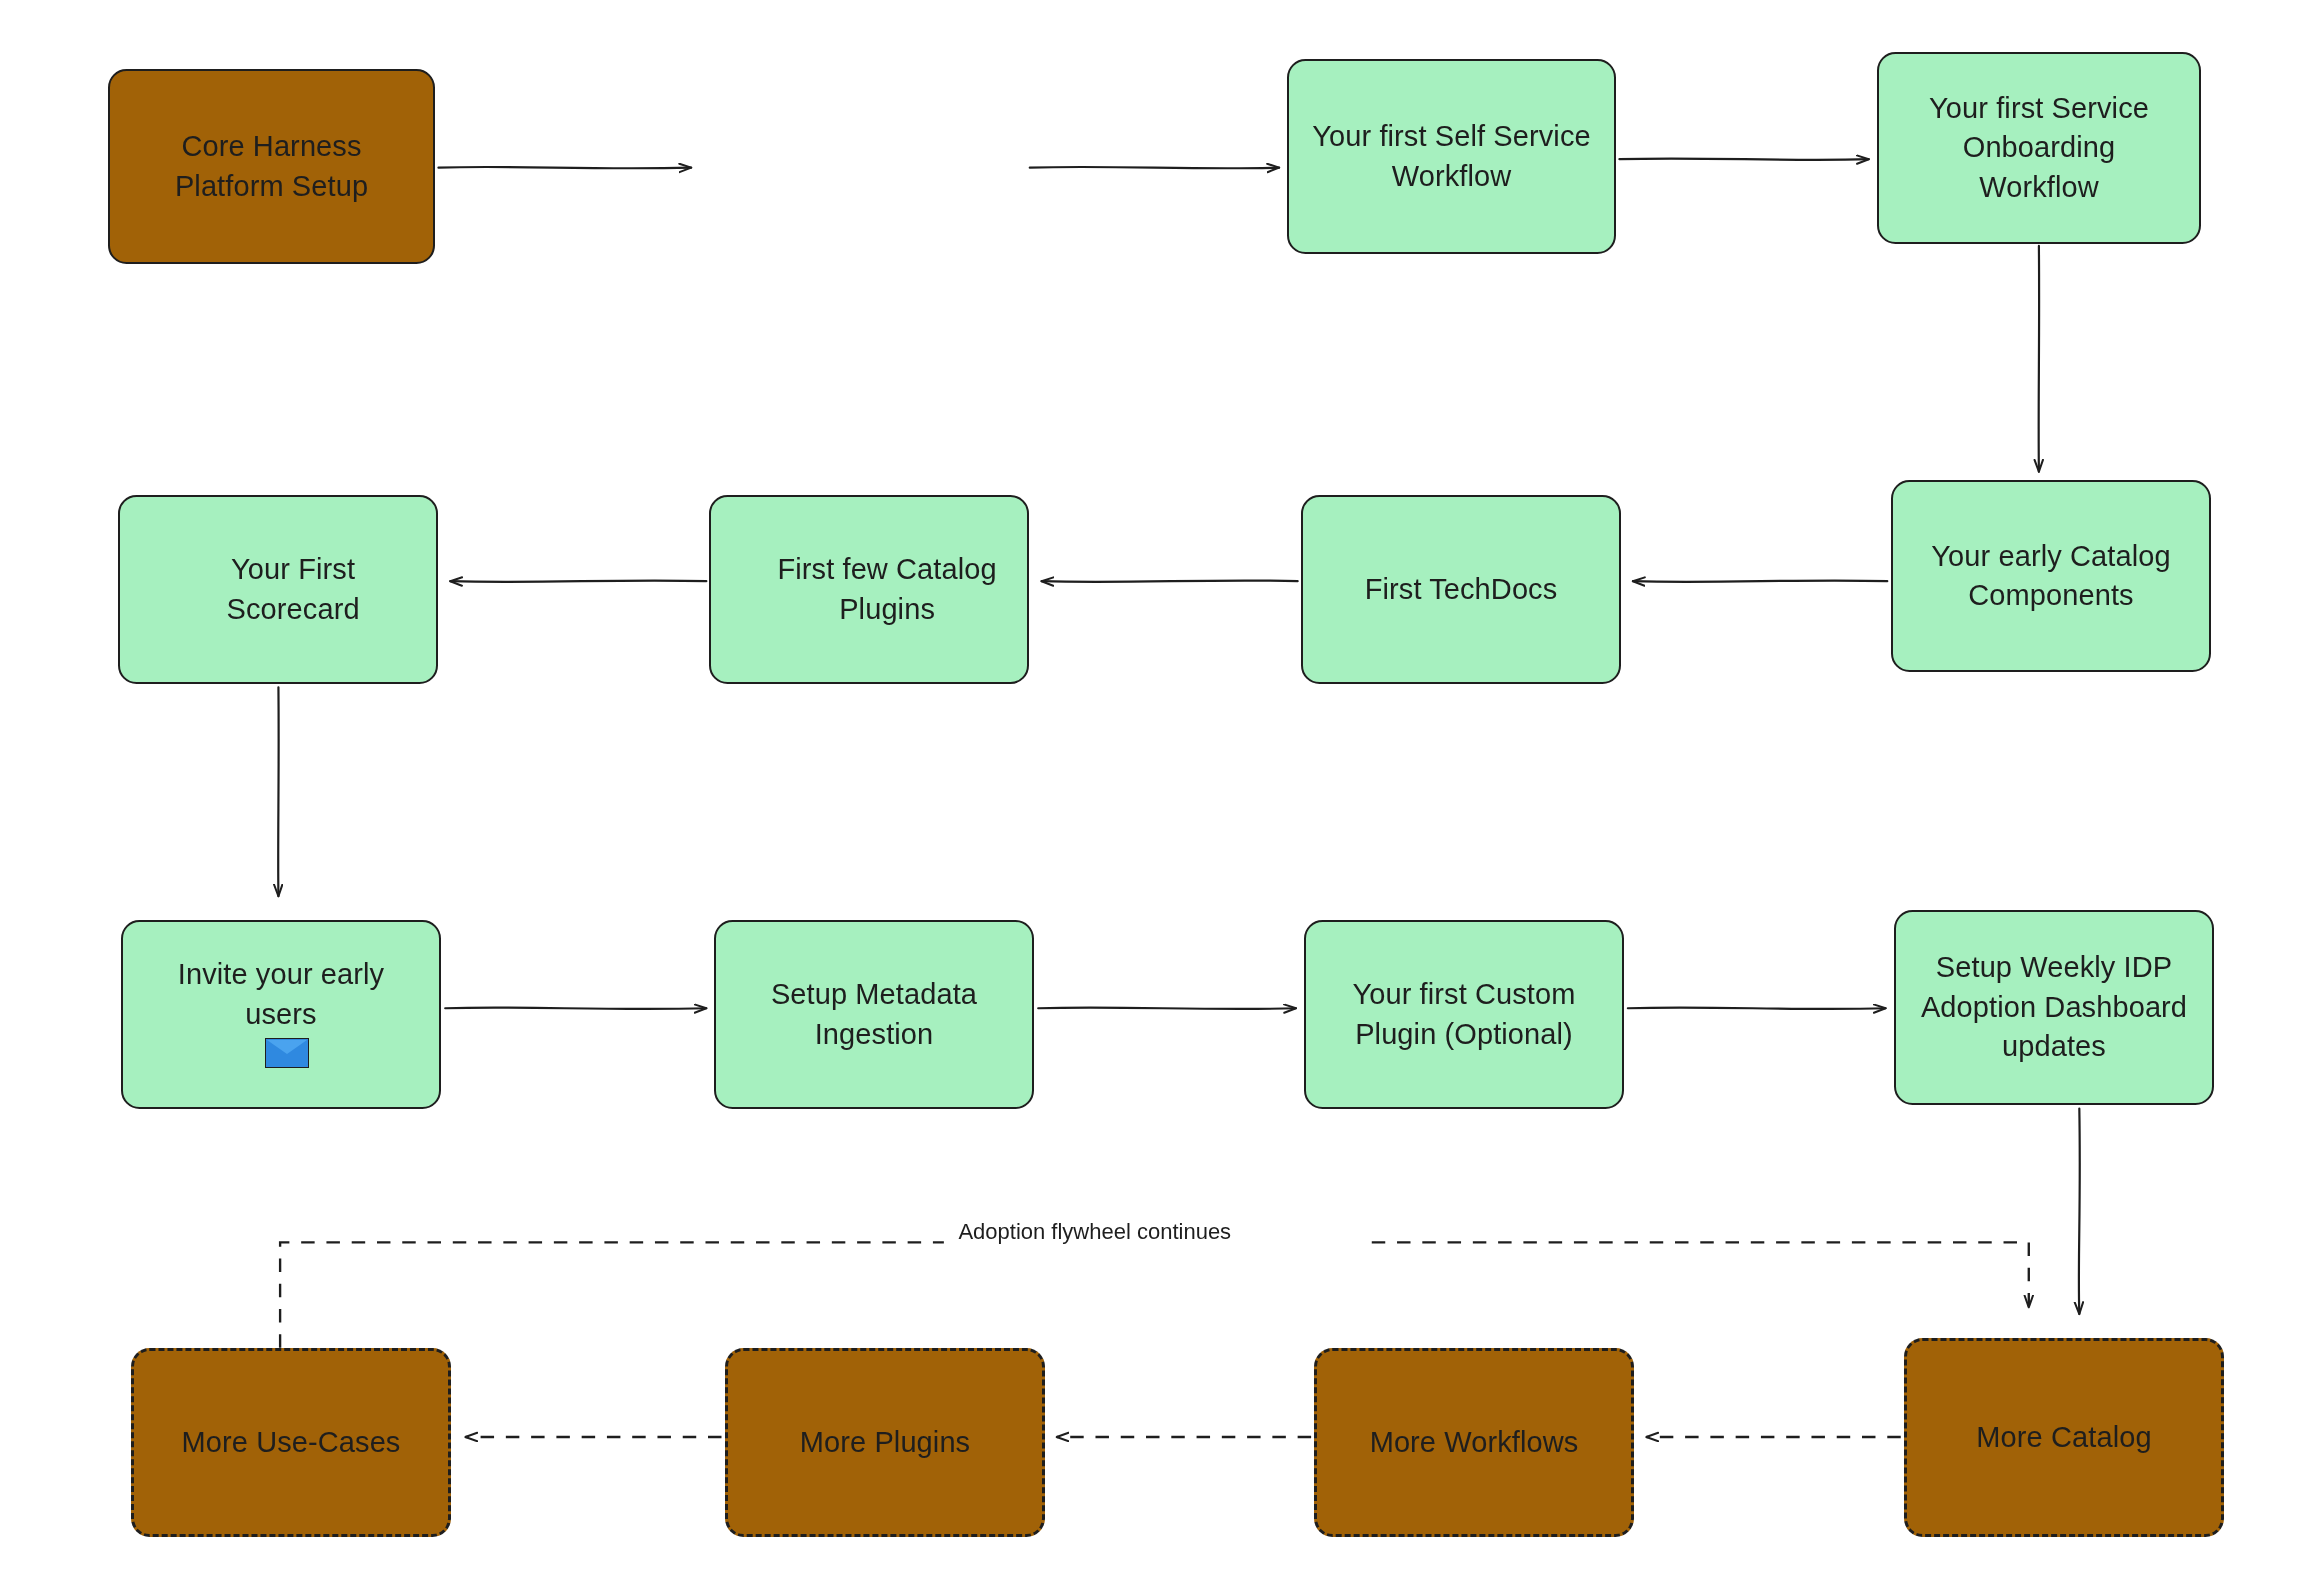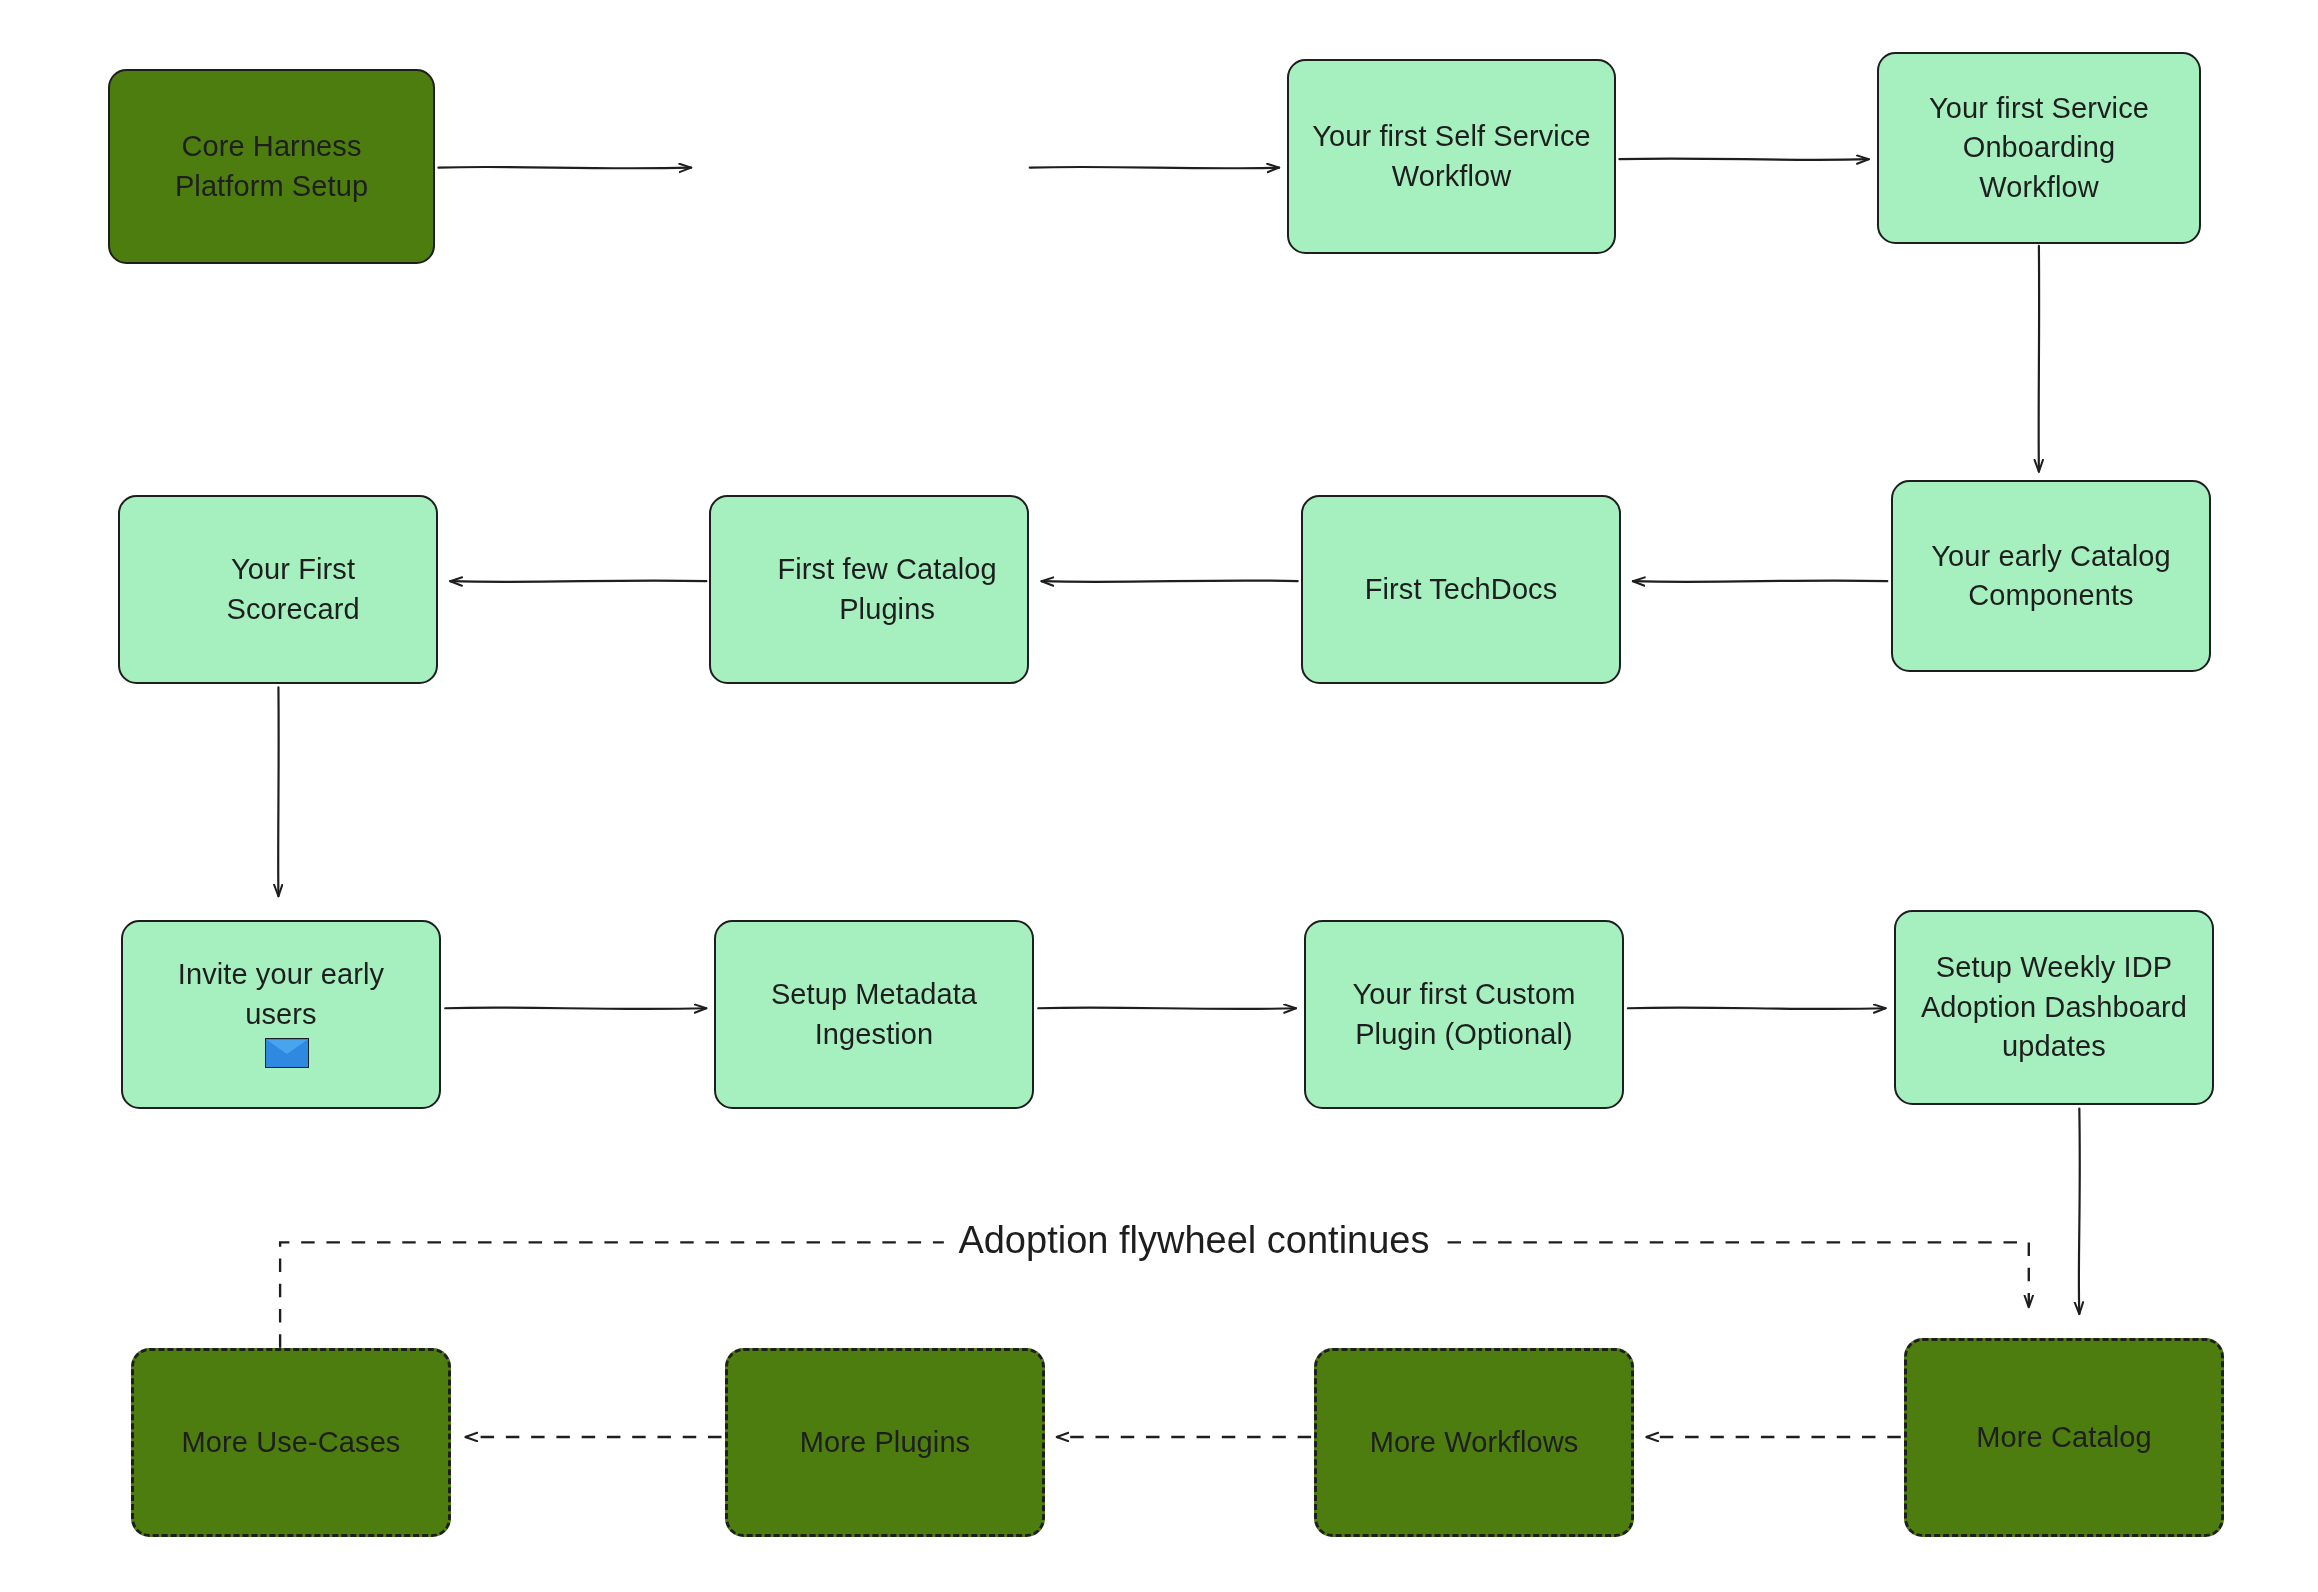--- a/index.html
+++ b/index.html
@@ -40,27 +40,27 @@
     color: #1e1e1e;
     letter-spacing: 0.1px;
     padding: 5px 11.8px;
     border: 2.5px solid #1e1e1e;
     z-index: 2;
   }
   .node .lbl {
     display: block;
     white-space: pre-line;
   }
-  .fill-blue { background: #4d7c0f; }
+  .fill-blue { background: #a16207; }
   .fill-green { background: #a6f0bf; }
   .dashed { border-style: dashed; border-width: 3.4px; }
   .solid  { border-style: solid; }
   .edge-label {
     position: absolute;
-    font-size: 38px;
+    font-size: 22px;
     color: #1e1e1e;
     background: #ffffff;
     padding: 0 8.4px;
     white-space: nowrap;
     z-index: 3;
   }
   .envelope {
     display: inline-block;
     width: 44px;
     height: 30px;

